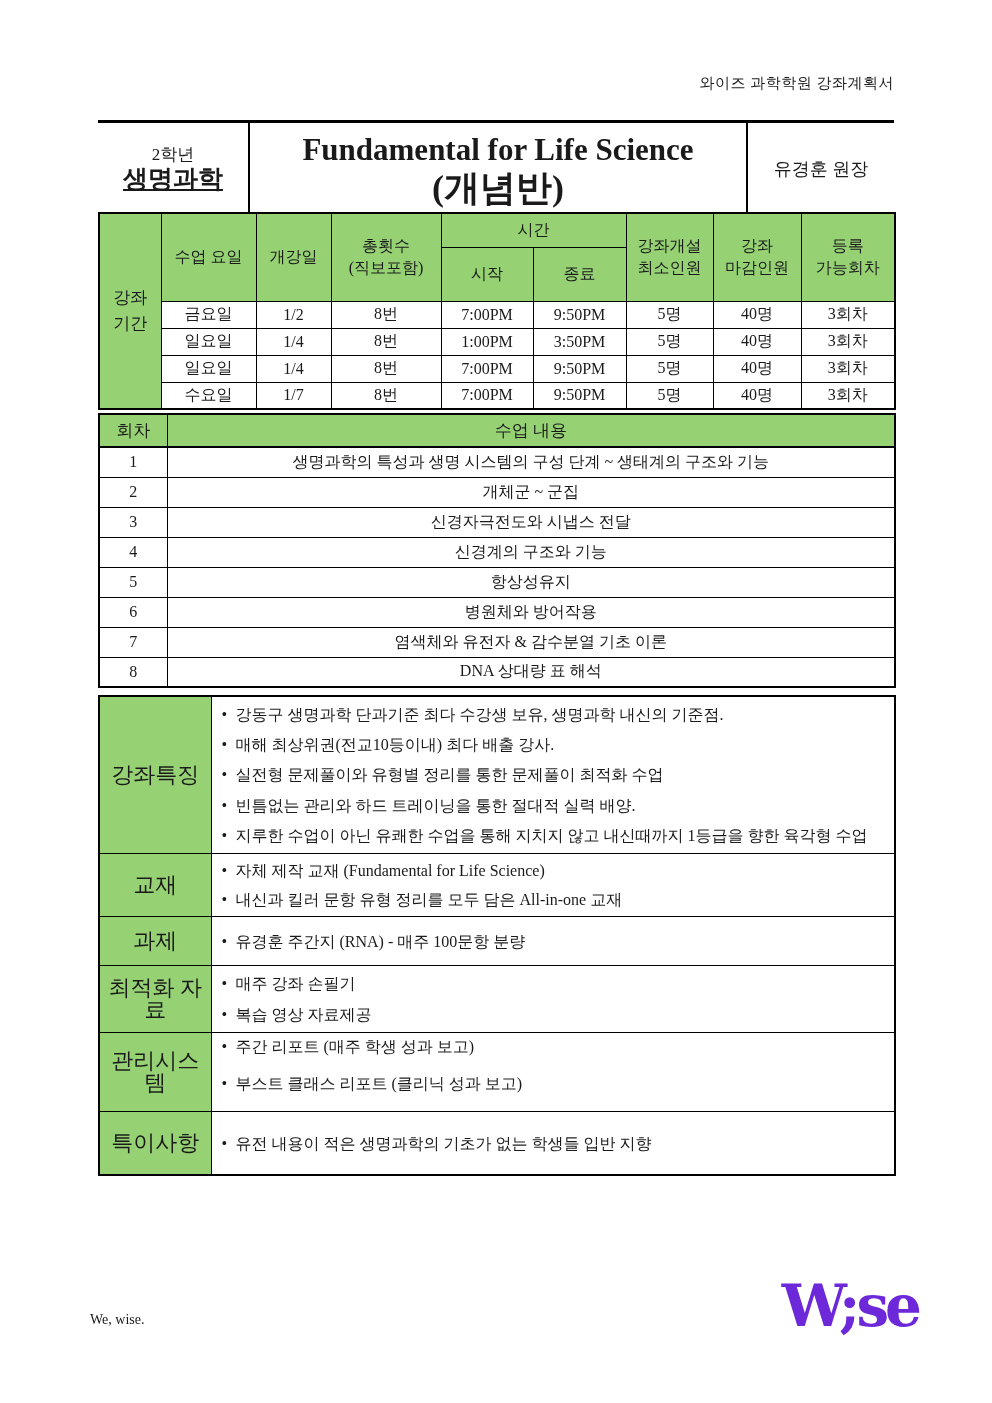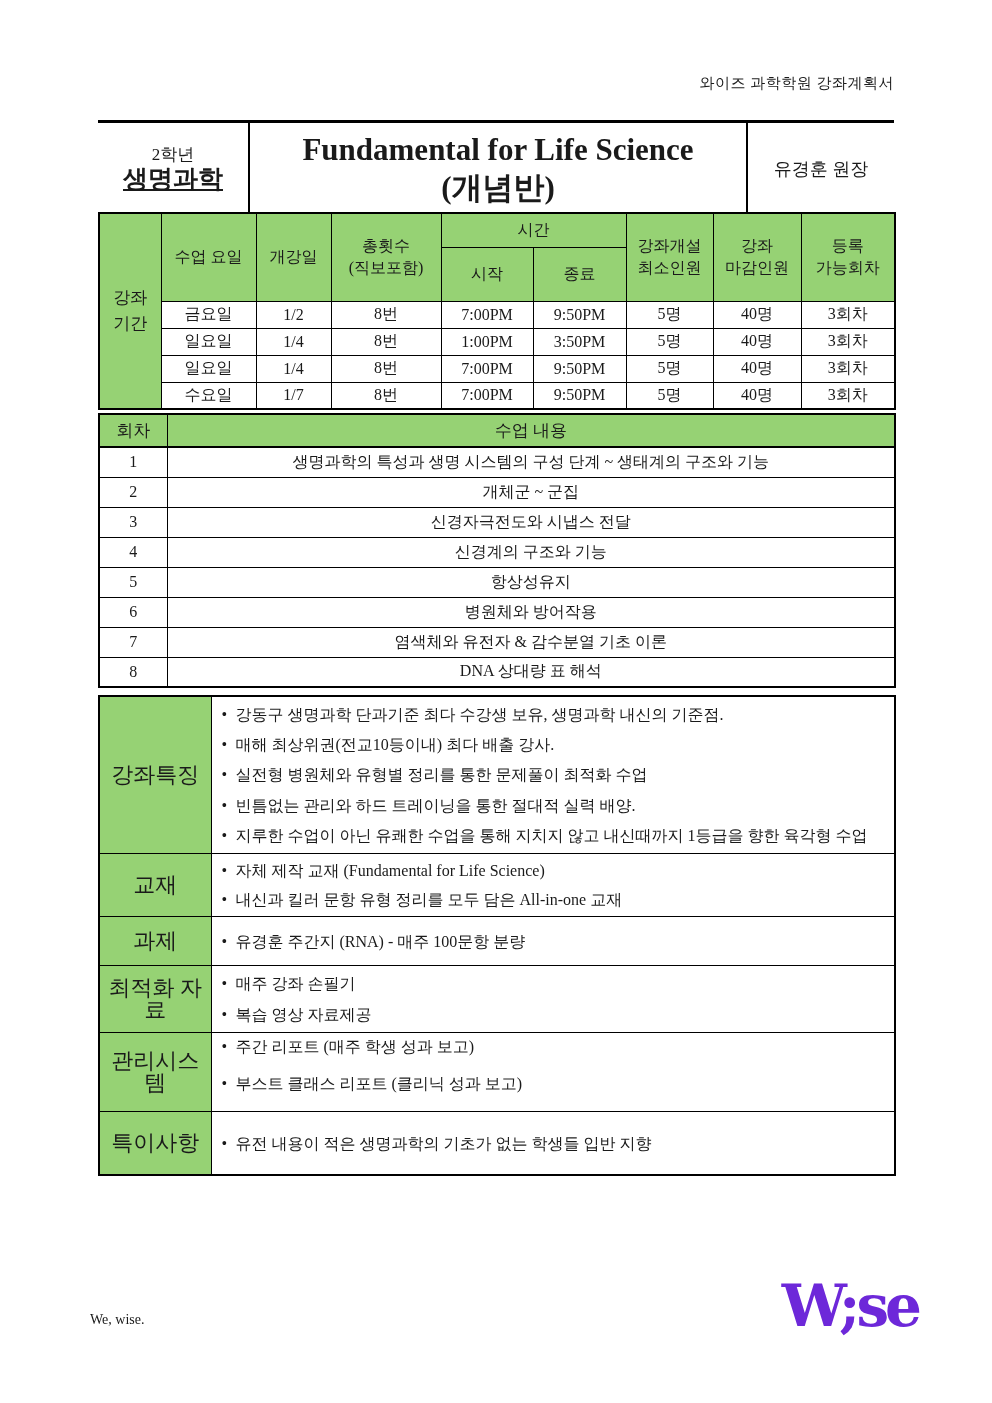--- a/index.html
+++ b/index.html
@@ -24,21 +24,21 @@
     display: flex; align-items: stretch;
     border-top: 3px solid #000; border-bottom: 3px solid #000;
   }
   .ch-cell { display: flex; flex-direction: column; justify-content: center; align-items: center; }
   .ch-left  { width: 152px; border-right: 2px solid #000; }
   .ch-mid   { width: 498px; border-right: 2px solid #000; }
   .ch-right { width: 146px; }
   .grade    { font-size: 17px; line-height: 20px; }
   .subject  { font-size: 25px; font-weight: bold; text-decoration: underline; line-height: 28px; }
   .course-title    { font-size: 31px; font-weight: bold; line-height: 38px; white-space: nowrap; }
-  .course-subtitle { font-size: 31px; font-weight: bold; line-height: 38px; }
+  .course-subtitle { font-size: 36px; font-weight: bold; line-height: 38px; }
   .instructor { font-size: 18px; }
 
   
   table { border-collapse: collapse; table-layout: fixed; background: #fff; }
   td, th { border: 1px solid #000; font-weight: normal; text-align: center; vertical-align: middle; overflow: hidden; }
   .green { background: #96d274; }
   .pre { white-space: pre-line; }
 
   
   .schedule-wrap { position: absolute; top: 212px; left: 98px; }
@@ -233,21 +233,21 @@
           <col style="width:684px">
         </colgroup>
 
       <tbody>
           <tr class="r-features">
         <td class="green label">강좌특징</td>
         <td class="content">
           <ul class="content-inner">
             <li>강동구 생명과학 단과기준 최다 수강생 보유, 생명과학 내신의 기준점.</li>
             <li>매해 최상위권(전교10등이내) 최다 배출 강사.</li>
-            <li>실전형 병원체와 유형별 정리를 통한 문제풀이 최적화 수업</li>
+            <li>실전형 문제풀이와 유형별 정리를 통한 문제풀이 최적화 수업</li>
             <li>빈틈없는 관리와 하드 트레이닝을 통한 절대적 실력 배양.</li>
             <li>지루한 수업이 아닌 유쾌한 수업을 통해 지치지 않고 내신때까지 1등급을 향한 육각형 수업</li>
           </ul>
         </td>
       </tr>
 
       <tr class="r-books">
         <td class="green label">교재</td>
         <td class="content">
           <ul class="content-inner">

